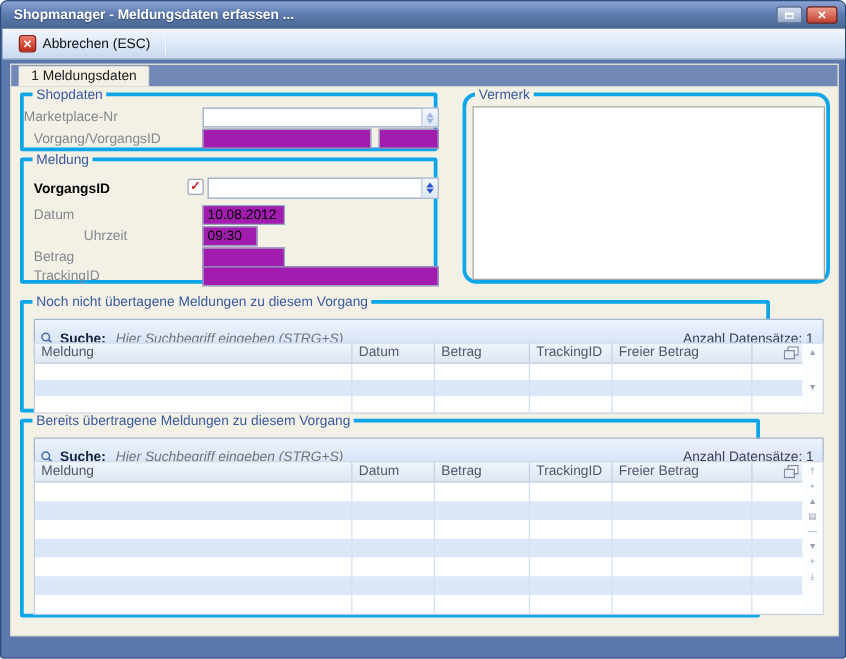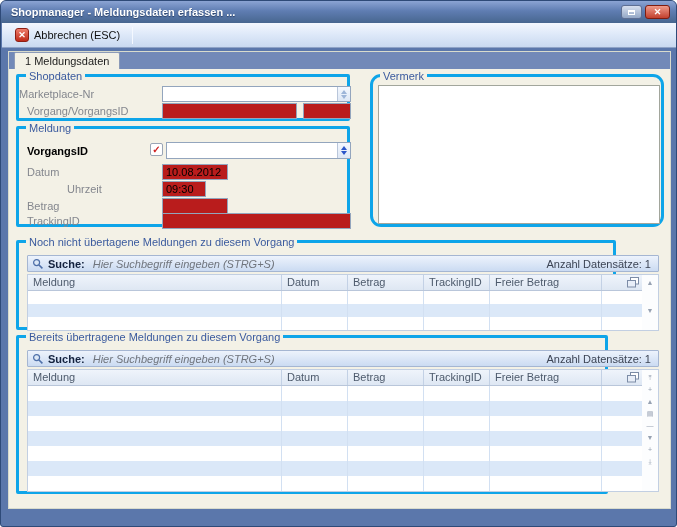--- a/index.html
+++ b/index.html
@@ -30,35 +30,35 @@
   .panel{position:absolute;left:7px;top:50px;width:663px;height:458px;background:#f3f1e6;
          border:1px solid #d8dbcd;}
   .tabstrip{position:absolute;left:0;top:0;width:100%;height:17px;background:#7289b8;}
   .tab{position:absolute;left:5px;top:0;height:17px;padding:2px 10px 0 10px;background:#f3f1e6;
        border:1px solid #8b9ab8;border-bottom:none;border-radius:2px 2px 0 0;color:#1c1c1c;z-index:2;}
   
   .group{position:absolute;border:3px solid #0ea5e9;border-radius:2px;}
   .legend{position:absolute;top:-7px;left:7px;background:#f3f1e6;padding:0 3px;color:#3a5a9e;white-space:nowrap;}
   .lbl{position:absolute;color:#84878e;white-space:nowrap;}
   .lbl.strong{color:#000;font-weight:bold;}
-  .field{position:absolute;background:#b91c1c;border:1px solid #93a5bd;color:#000;
+  .field{position:absolute;background:#a21caf;border:1px solid #93a5bd;color:#000;
          padding:1px 3px;line-height:12px;overflow:hidden;}
   .combo{position:absolute;background:#fff;border:1px solid #93a5bd;display:flex;align-items:stretch;}
   .combo .fill{flex:1;}
   .spinner{width:13px;border-left:1px solid #b9c6da;background:linear-gradient(180deg,#f4f8fe,#dde7f5);
            display:flex;flex-direction:column;align-items:center;justify-content:center;gap:1px;}
   .spin-arrow{width:0;height:0;border-left:3px solid transparent;border-right:3px solid transparent;}
   .spin-up{border-bottom:4px solid #2a55c8;} .spin-down{border-top:4px solid #2a55c8;}
   .spinner.dis .spin-up{border-bottom-color:#9db5d8;} .spinner.dis .spin-down{border-top-color:#9db5d8;}
   .checkbtn{position:absolute;width:13px;height:13px;background:#fff;border:1px solid #9aa5b5;border-radius:2px;
             color:#cf1f1f;font-weight:bold;font-size:10px;display:flex;align-items:center;justify-content:center;line-height:1;}
   .memo{position:absolute;background:#fff;border:1px solid #a2a69c;}
   
   .searchbar{position:absolute;height:17px;border:1px solid #a5b6d2;border-radius:1px;
-             background:linear-gradient(180deg,#edf3fc,#cbdbf2);display:flex;align-items:center;padding:0 4px;}
+             background:linear-gradient(180deg,#edf3fc,#cbdbf2);display:flex;align-items:center;padding:15px 4px;}
   .search-label{font-weight:bold;color:#14233f;margin-left:4px;}
   .search-ph{font-style:italic;color:#70757d;margin-left:8px;}
   .rec-count{margin-left:auto;color:#3c4454;padding-right:3px;}
   
   .tablewrap{position:absolute;border:1px solid #c2cfe2;background:#fff;display:flex;}
   .grid{flex:1;display:flex;flex-direction:column;}
   .grid-head,.grid-row{display:grid;grid-template-columns:254px 66px 76px 66px 112px 1fr;}
   .grid-head{height:16px;background:linear-gradient(180deg,#eff4fb,#dee7f3);border-bottom:1px solid #b9c6da;}
   .hcell{color:#4d5a6c;padding-left:5px;line-height:15px;border-right:1px solid #c3d1e5;overflow:hidden;white-space:nowrap;}
   .hcell:last-child{border-right:none;display:flex;align-items:center;justify-content:flex-end;padding-right:3px;}

